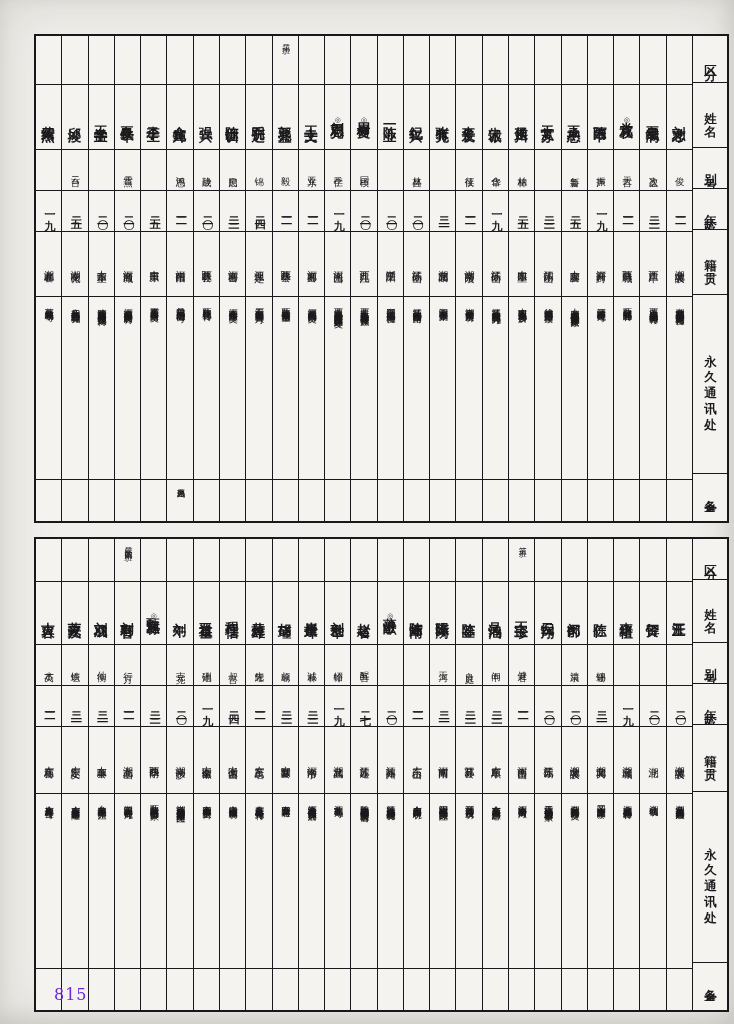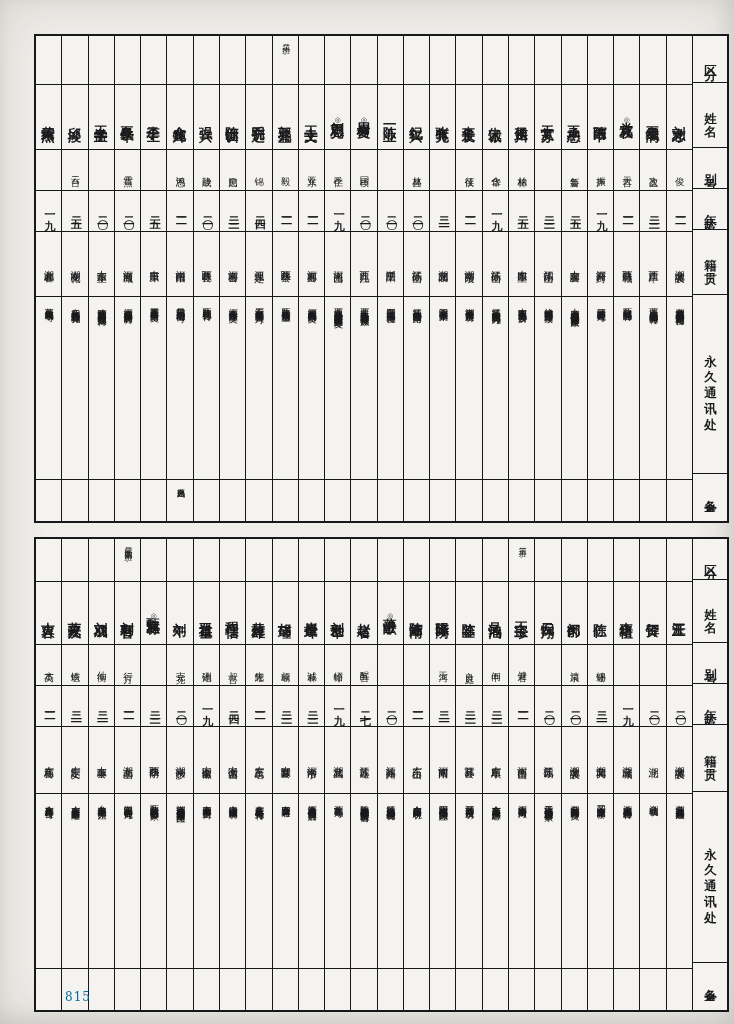--- a/index.html
+++ b/index.html
@@ -54,22 +54,22 @@
   
   .hcol .vtxt{font-size:12.5px;font-weight:700;}
   .hcol .r-squad .vtxt,.hcol .r-alias .vtxt,.hcol .r-age .vtxt{letter-spacing:5px;}
   .hcol .r-name .vtxt,.hcol .r-origin .vtxt{letter-spacing:13px;}
   .hcol .r-address .vtxt{letter-spacing:16px;}
   .hcol .r-remark .vtxt{letter-spacing:3px;}
   .hcol .r-squad{align-items:center;padding-top:0;}
   .hcol .r-address{align-items:center;padding-top:0;}
   .hcol .r-remark{align-items:center;padding-top:0;}
   .page-number{
-    position:absolute;left:65px;bottom:20px;
-    font-size:12px;letter-spacing:1px;color:#0369a1;
+    position:absolute;left:54px;bottom:20px;
+    font-size:16px;letter-spacing:1px;color:#6d28d9;
   }
 </style>
 </head>
 <body>
 
 <div class="sheet">
   <div class="content">
     <section class="roster" data-table="0">
         <div class="col hcol">
           <div class="cell r-squad">

